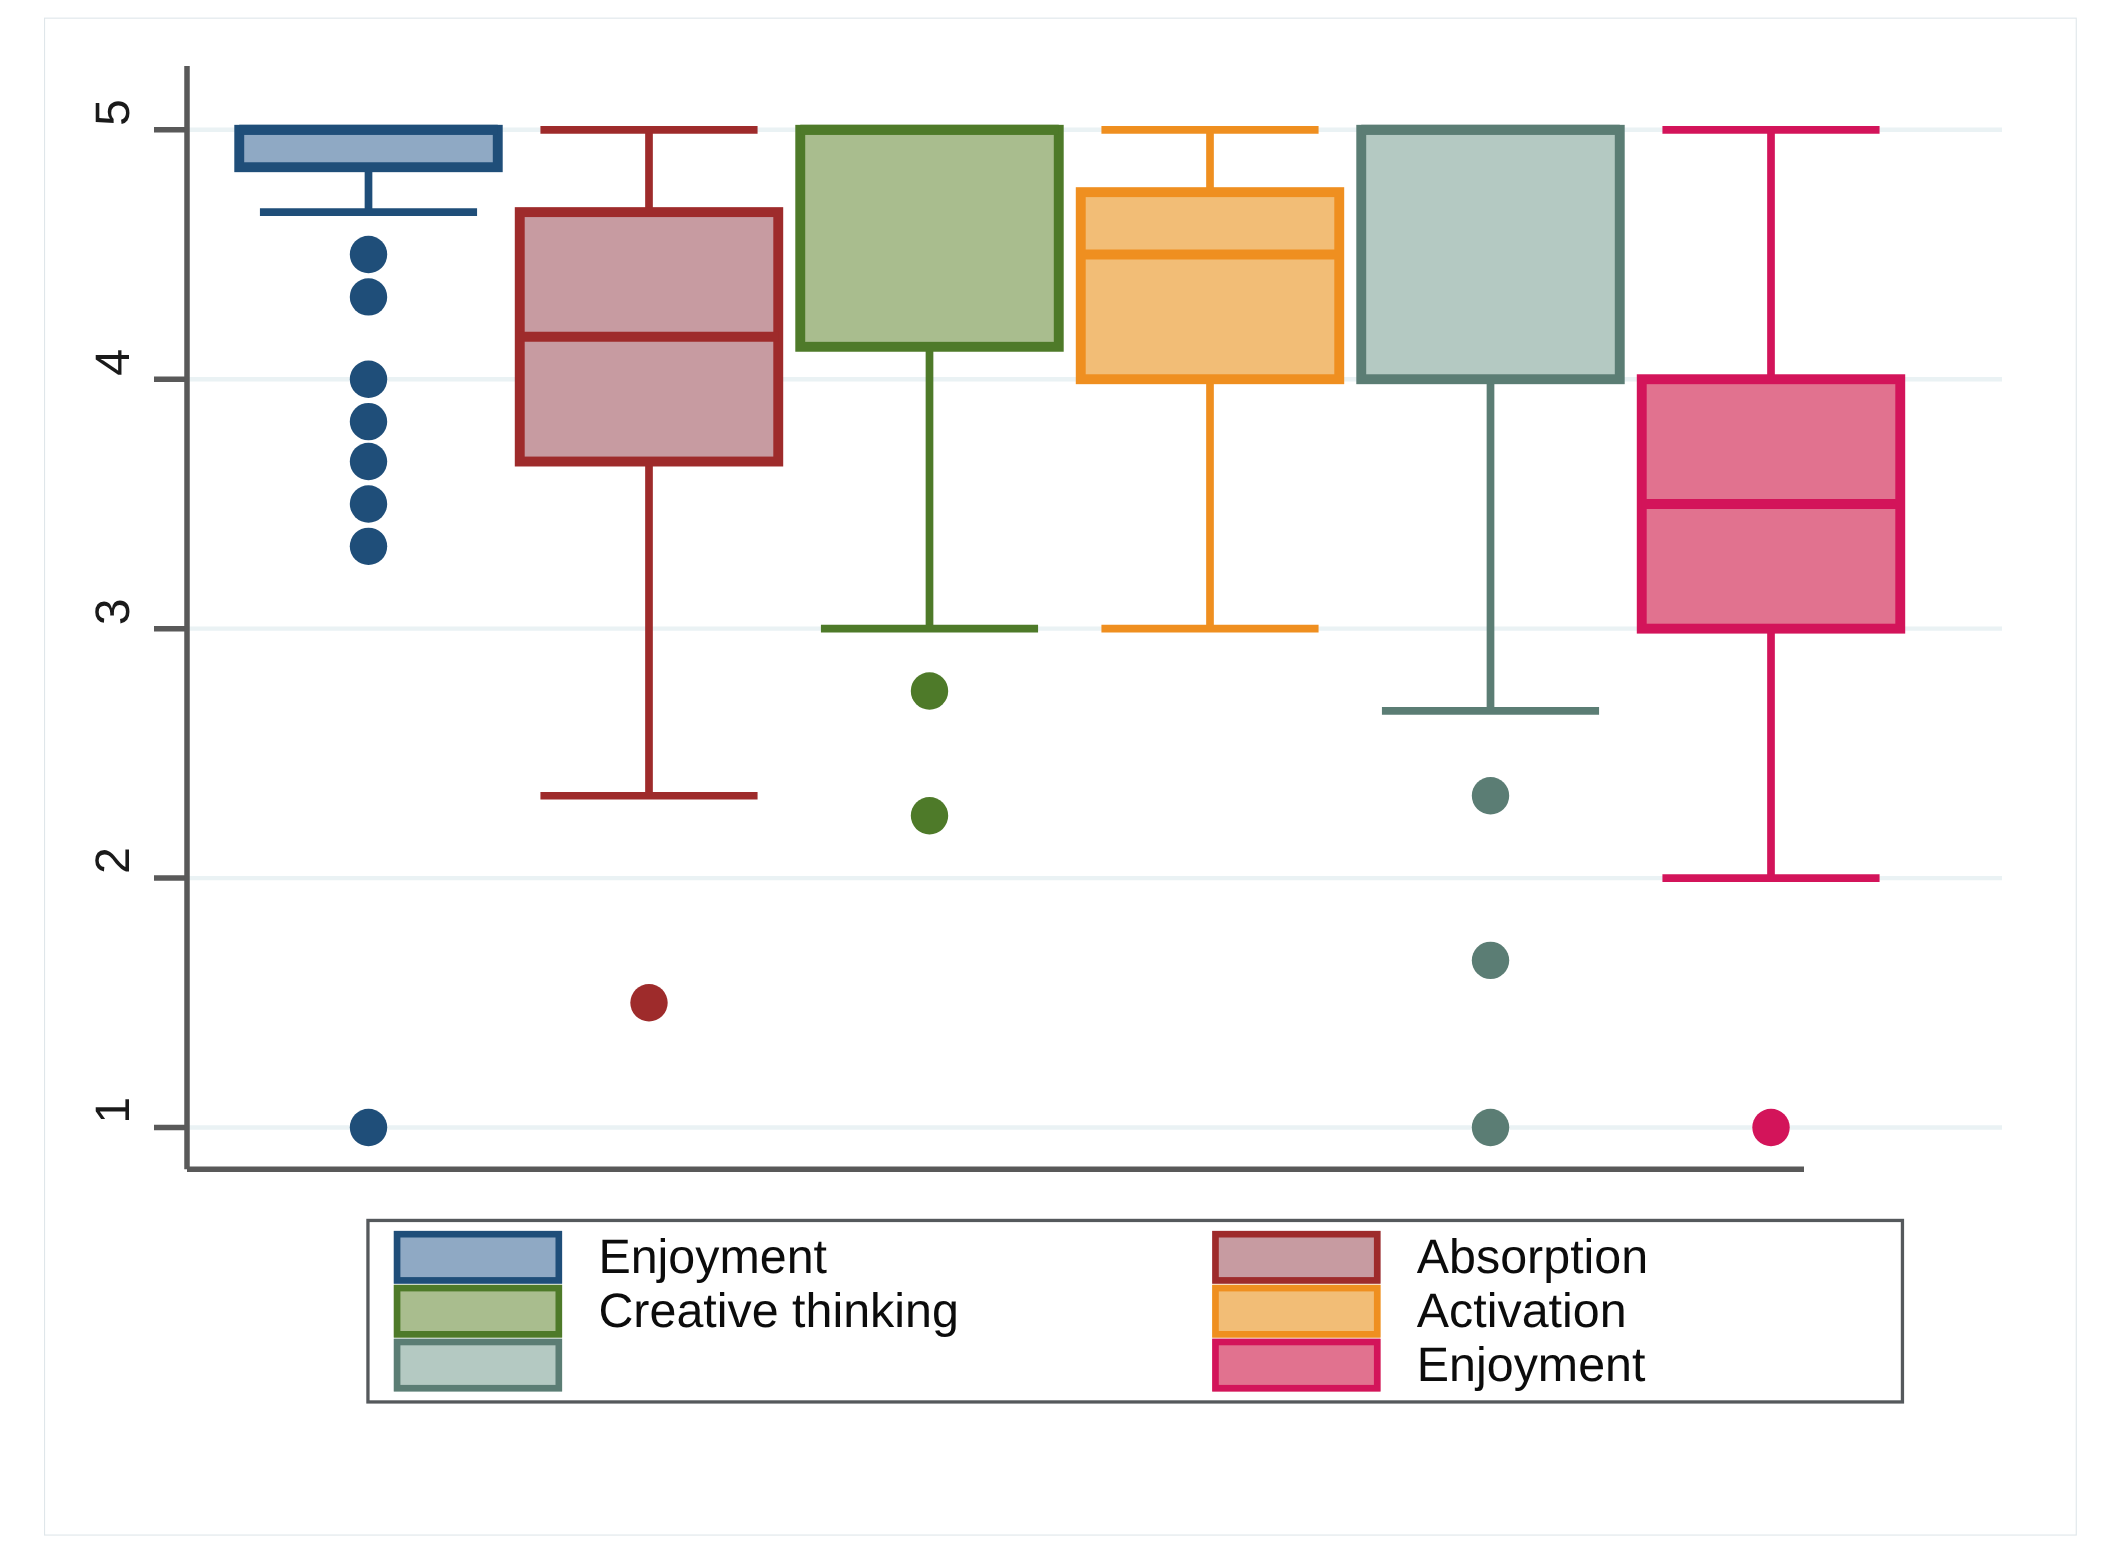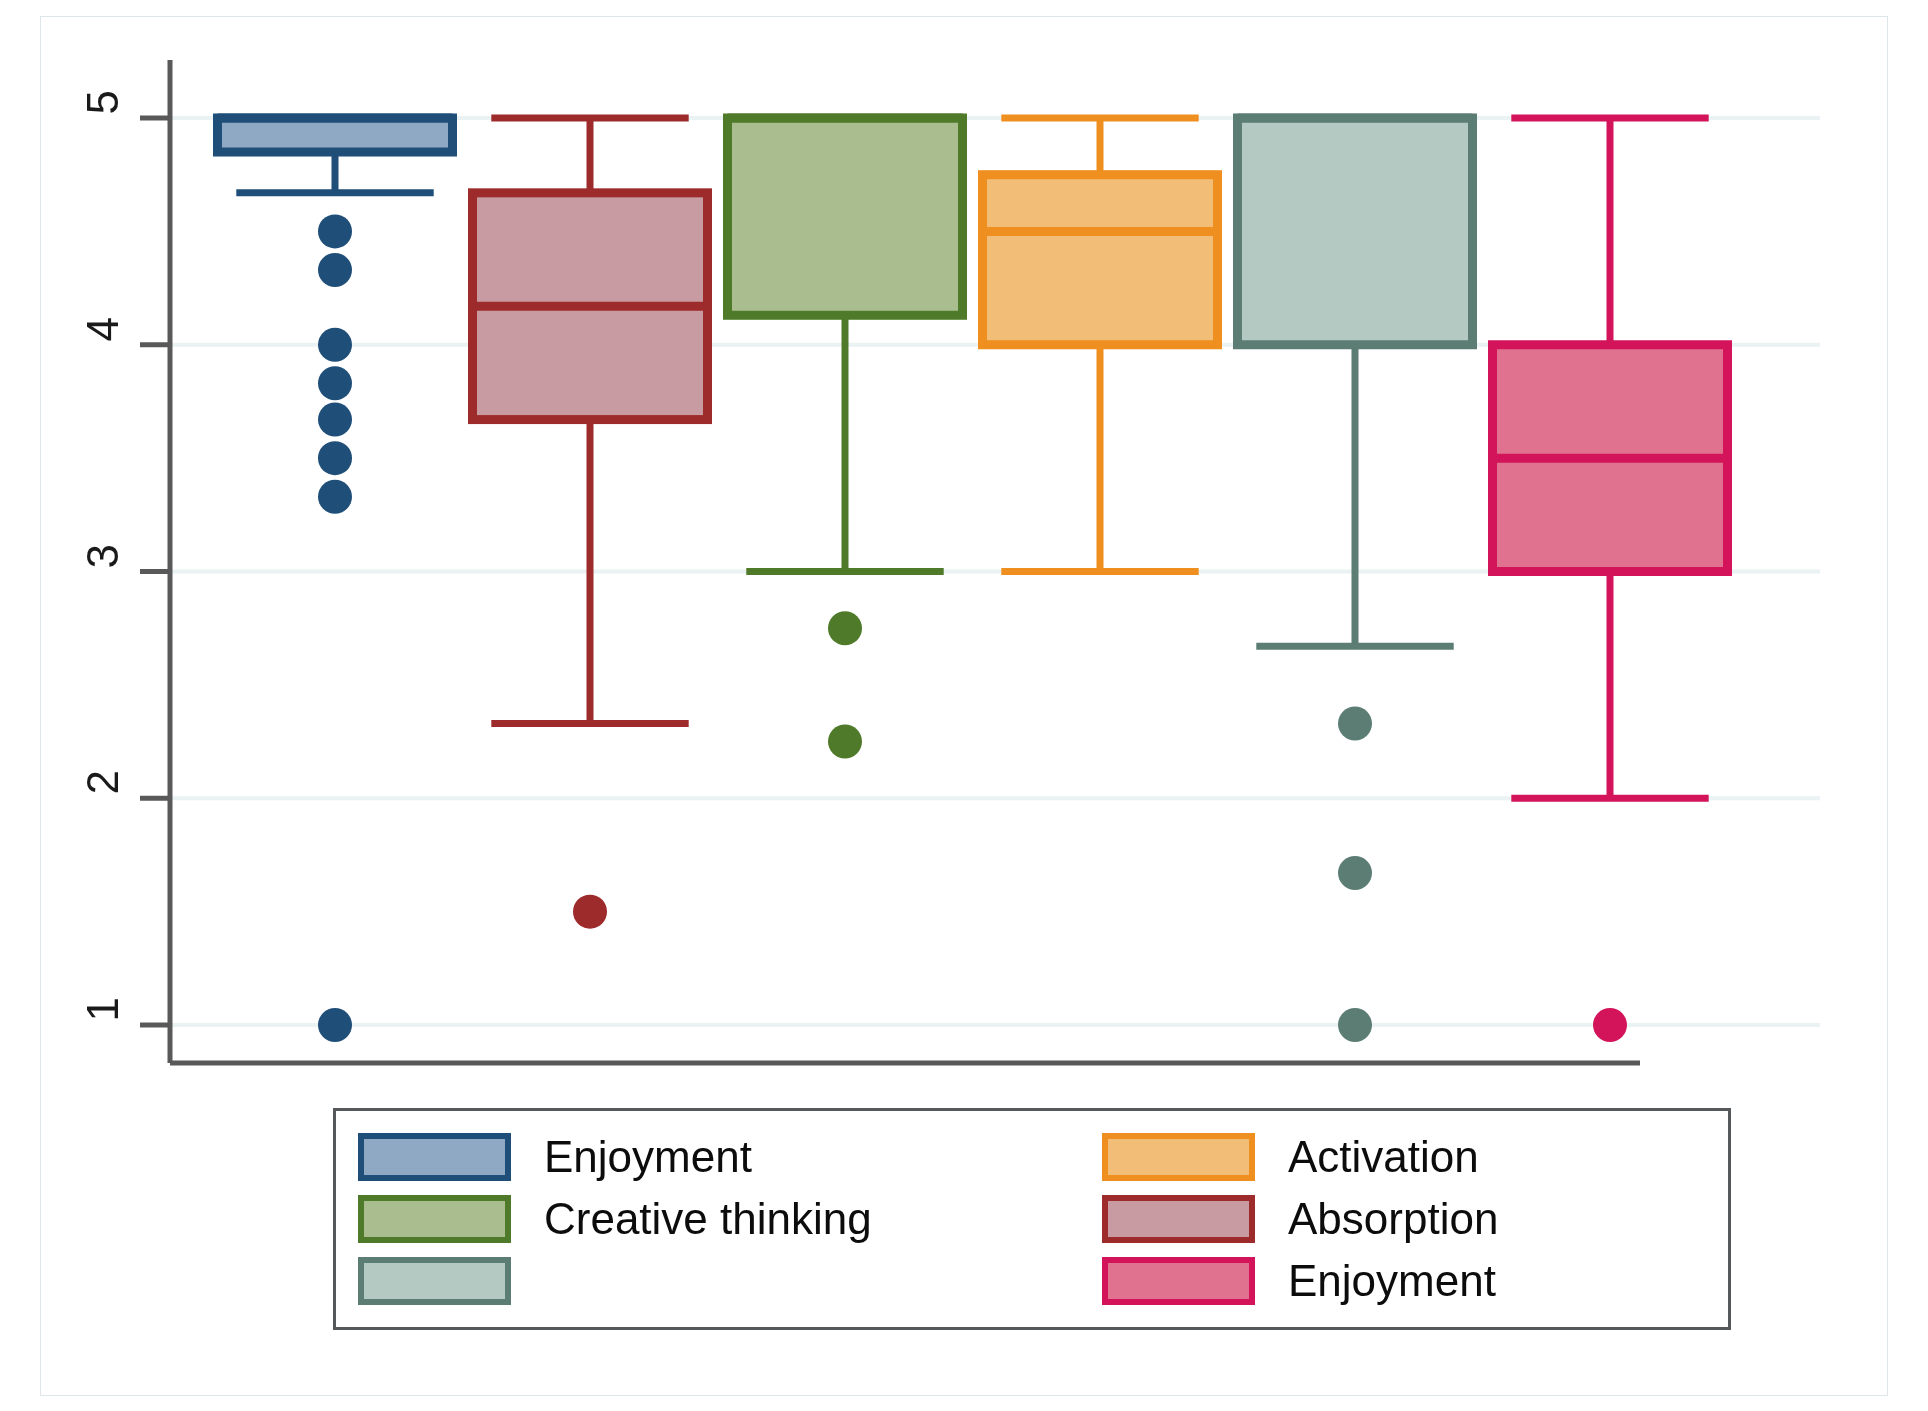--- a/index.html
+++ b/index.html
@@ -2,21 +2,21 @@
 <html><head>
 <meta charset="utf-8">
 <style>
   html,body{margin:0;padding:0;background:#ffffff;}
   body{font-family:"Liberation Sans",sans-serif;}
   #page{position:relative;width:1928px;height:1411px;background:#ffffff;overflow:hidden;}
   #frame{position:absolute;left:40px;top:16px;width:1848px;height:1380px;border:1px solid #dfe6ea;background:#ffffff;box-sizing:border-box;}
   #plot{position:absolute;left:0;top:0;width:1928px;height:1411px;}
   .axis-label{position:absolute;font-size:44px;color:#1a1a1a;font-family:"Liberation Sans",sans-serif;
       writing-mode:vertical-rl;transform:rotate(180deg);transform-origin:center;letter-spacing:0;}
-  #legend{position:absolute;left:333px;top:1108px;width:1398px;height:222px;
+  #legend{position:absolute;left:333px;top:1108px;width:1398px;height:168px;
       border:3px solid #55595c;background:#ffffff;box-sizing:border-box;display:flex;}
   .legend-col{flex:1;display:flex;flex-direction:column;justify-content:center;padding:8px 0 8px 22px;box-sizing:border-box;}
   .legend-row{display:flex;align-items:center;height:62px;}
   .legend-swatch{width:153px;height:48px;box-sizing:border-box;flex:0 0 auto;}
   .legend-text{margin-left:33px;font-size:44px;color:#0c0c0c;line-height:1;font-family:"Liberation Sans",sans-serif;white-space:nowrap;}
   .legend-col.right{padding-left:118px;}
 </style>
 </head>
 <body>
 
@@ -120,26 +120,26 @@
         <div class="legend-row">
           <div class="legend-swatch" style="background: rgb(169, 189, 142); border: 6px solid rgb(78, 122, 41);"></div>
           <div class="legend-text">Creative thinking</div>
         </div>
         <div class="legend-row">
           <div class="legend-swatch" style="background: rgb(180, 201, 194); border: 6px solid rgb(91, 125, 116);"></div>
         </div>
       </div>
     <div class="legend-col right">
         <div class="legend-row">
+          <div class="legend-swatch" style="background: rgb(199, 155, 161); border: 6px solid rgb(158, 43, 43);"></div>
+          <div class="legend-text">Absorption</div>
+        </div>
+        <div class="legend-row">
           <div class="legend-swatch" style="background: rgb(242, 189, 118); border: 6px solid rgb(239, 143, 32);"></div>
           <div class="legend-text">Activation</div>
-        </div>
-        <div class="legend-row">
-          <div class="legend-swatch" style="background: rgb(199, 155, 161); border: 6px solid rgb(158, 43, 43);"></div>
-          <div class="legend-text">Absorption</div>
         </div>
         <div class="legend-row">
           <div class="legend-swatch" style="background: rgb(225, 114, 143); border: 6px solid rgb(211, 20, 90);"></div>
           <div class="legend-text">Enjoyment</div>
         </div>
       </div>
   </div>
 </div>
 
 </body></html>

